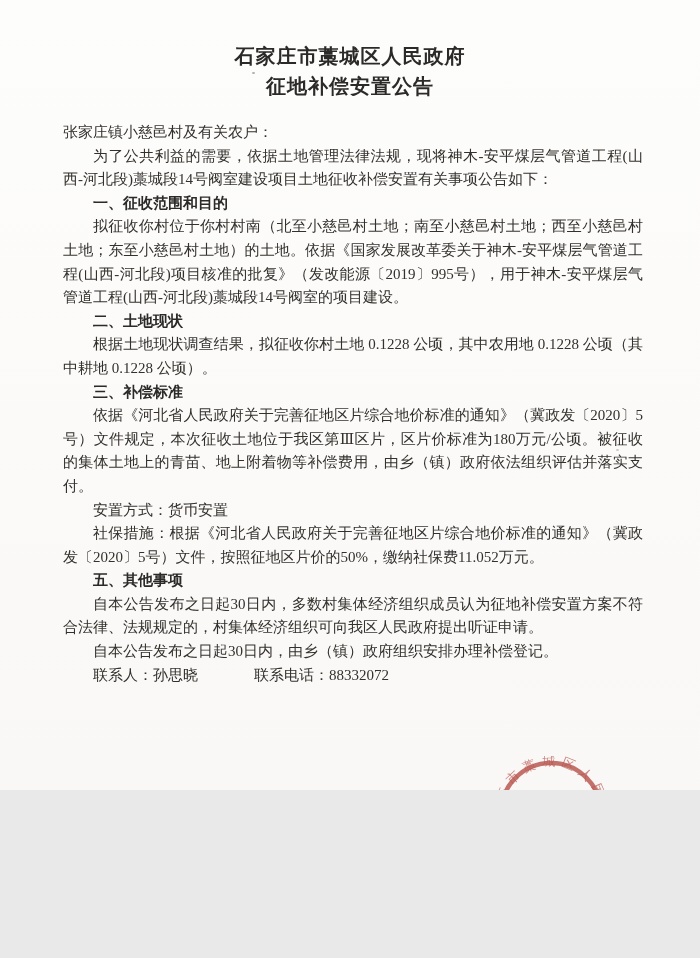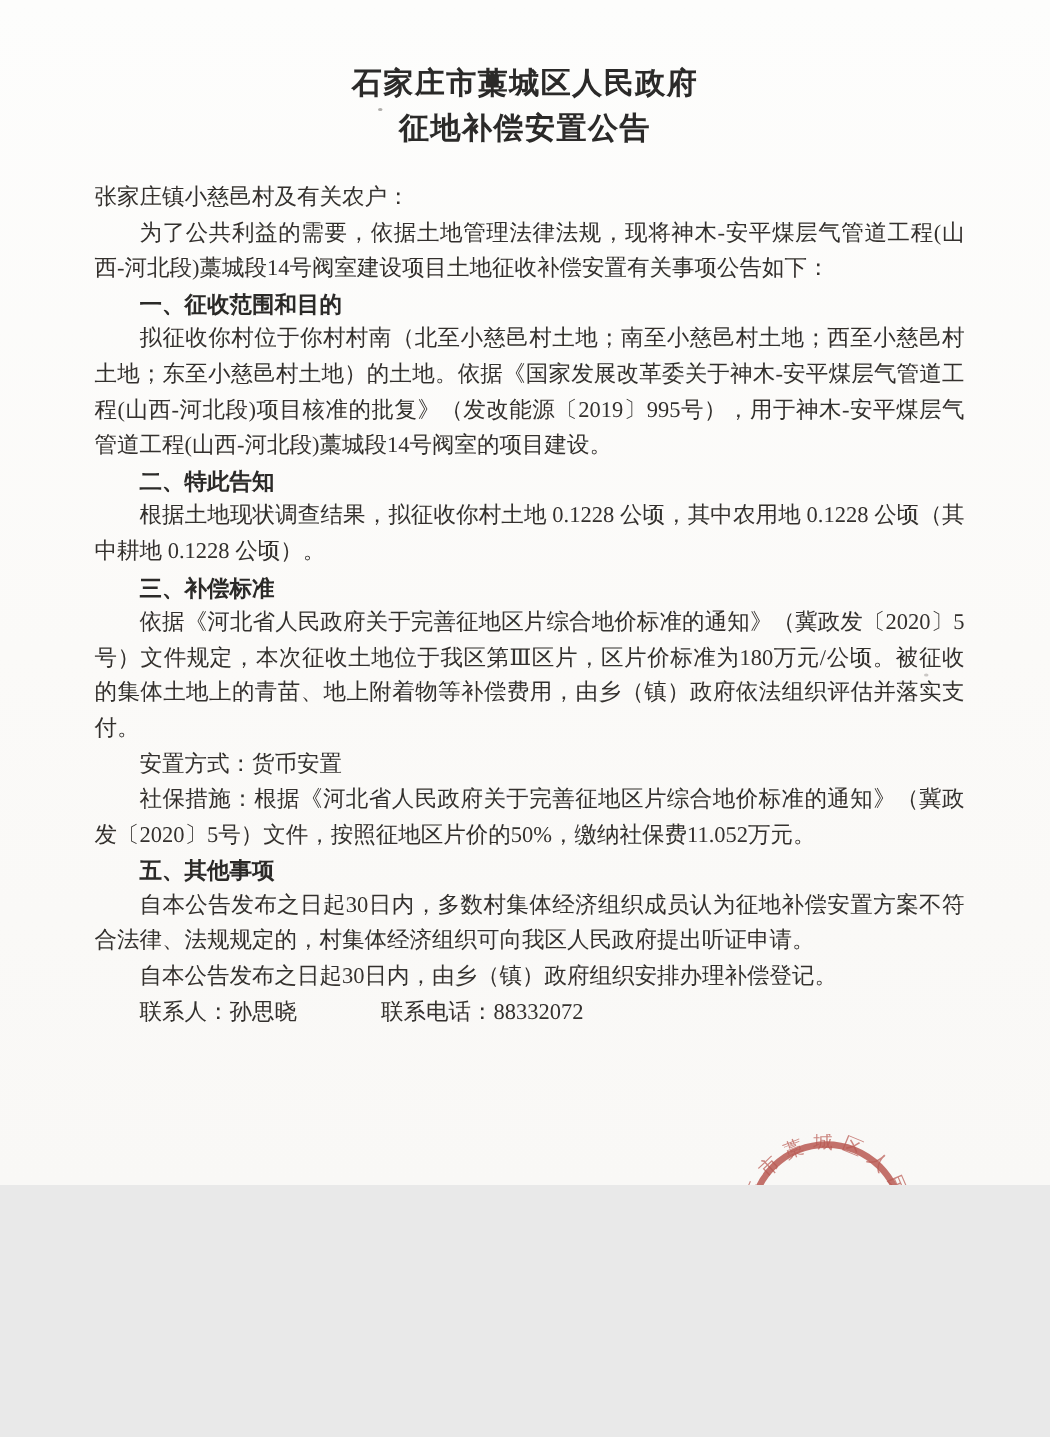--- a/index.html
+++ b/index.html
@@ -27,21 +27,21 @@
     font-family: "Liberation Serif", "DejaVu Serif", serif;
     font-size: 15px;
     line-height: 23.6px;
     text-align: justify;
     color: #33302d;
   }
   .content p { margin: 0; text-indent: 2em; }
   .content p.salute { text-indent: 0; }
   .content p.hd {
     font-weight: bold;
-    font-family: Liberation Sans, sans-serif;
+    font-family: Liberation Serif, serif;
     color: #2b2a28;
   }
   .contact-line { margin-top: 25px; text-indent: 2em; }
   .contact-line .phone-group { margin-left: 56px; }
   .seal-wrap {
     position: absolute;
     left: 494px;
     top: 756px;
     width: 114px;
     height: 114px;
@@ -84,21 +84,21 @@
     <div>征地补偿安置公告</div>
   </div>
 
   <div class="content">
     <p class="salute">张家庄镇小慈邑村及有关农户：</p>
     <p>为了公共利益的需要，依据土地管理法律法规，现将神木-安平煤层气管道工程(山西-河北段)藁城段14号阀室建设项目土地征收补偿安置有关事项公告如下：</p>
 
     <p class="hd">一、征收范围和目的</p>
     <p>拟征收你村位于你村村南（北至小慈邑村土地；南至小慈邑村土地；西至小慈邑村土地；东至小慈邑村土地）的土地。依据《国家发展改革委关于神木-安平煤层气管道工程(山西-河北段)项目核准的批复》（发改能源〔2019〕995号），用于神木-安平煤层气管道工程(山西-河北段)藁城段14号阀室的项目建设。</p>
 
-    <p class="hd">二、特此告知</p>
+    <p class="hd">二、土地现状</p>
     <p>根据土地现状调查结果，拟征收你村土地 0.1228 公顷，其中农用地 0.1228 公顷（其中耕地 0.1228 公顷）。</p>
 
     <p class="hd">三、补偿标准</p>
     <p>依据《河北省人民政府关于完善征地区片综合地价标准的通知》（冀政发〔2020〕5号）文件规定，本次征收土地位于我区第Ⅲ区片，区片价标准为180万元/公顷。被征收的集体土地上的青苗、地上附着物等补偿费用，由乡（镇）政府依法组织评估并落实支付。</p>
 
     <p>安置方式：货币安置</p>
     <p>社保措施：根据《河北省人民政府关于完善征地区片综合地价标准的通知》（冀政发〔2020〕5号）文件，按照征地区片价的50%，缴纳社保费11.052万元。</p>
 
     <p class="hd">五、其他事项</p>
     <p>自本公告发布之日起30日内，多数村集体经济组织成员认为征地补偿安置方案不符合法律、法规规定的，村集体经济组织可向我区人民政府提出听证申请。</p>

